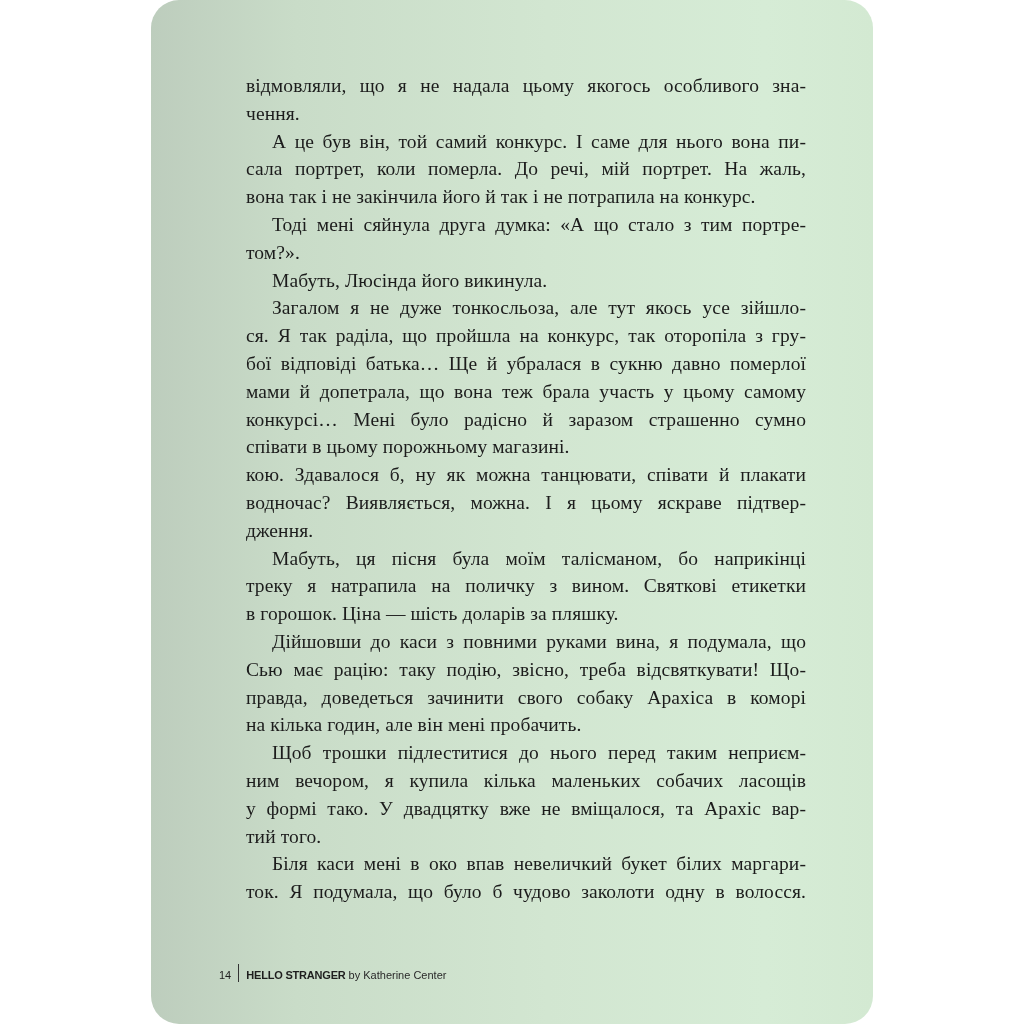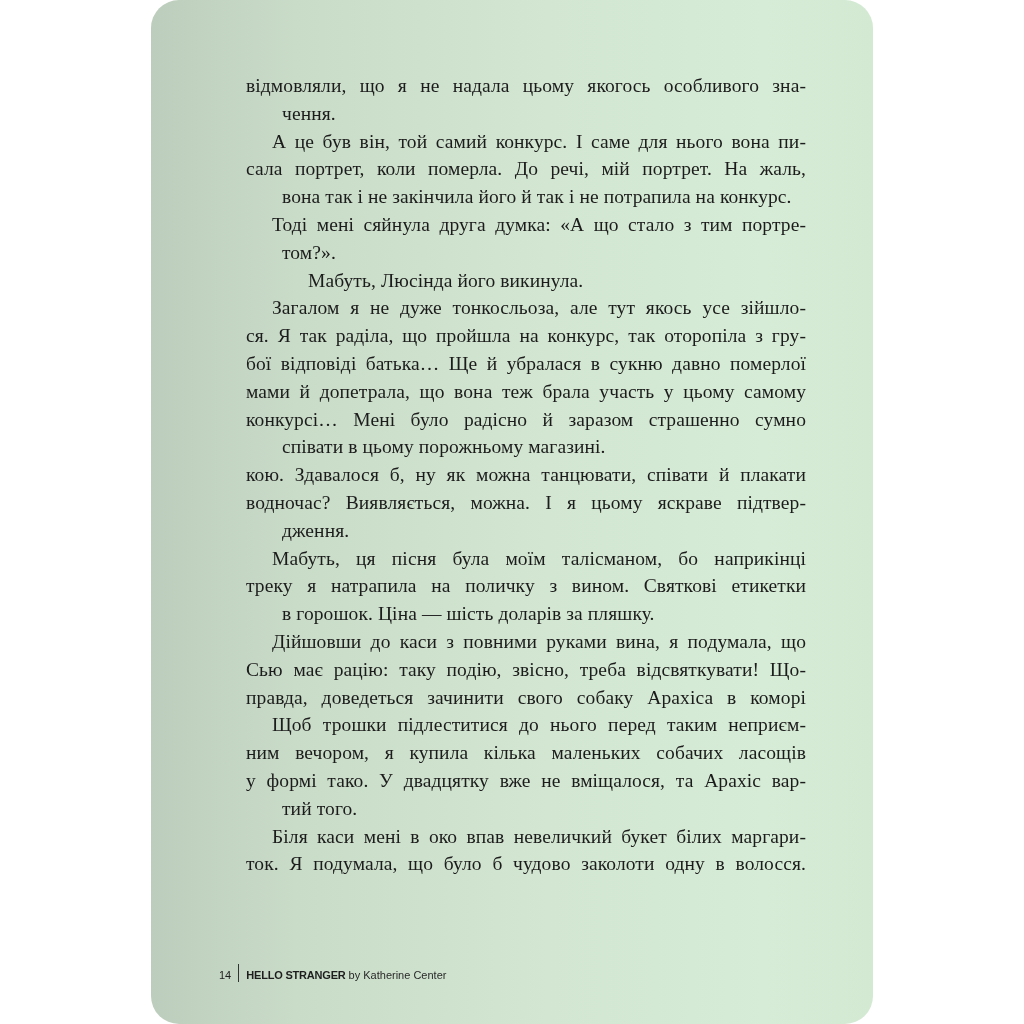--- a/index.html
+++ b/index.html
@@ -15,21 +15,21 @@
   .text-block {
     position: absolute; left: 95px; top: 72px; width: 560px;
     font-family: "Liberation Serif", "DejaVu Serif", serif;
     font-size: 19.5px; color: #1c1c1c;
   }
   .line {
     height: 27.8px; line-height: 27.8px; white-space: nowrap;
     text-align: justify; text-align-last: justify;
     letter-spacing: 0.1px;
   }
-  .line.last { text-align-last: left; margin-left: 36px; }
+  .line.last { text-align-last: left; }
   .line.indent { padding-left: 26px; }
   .it { }
   .footer {
     position: absolute; left: 68px; top: 964px;
     font-family: "Liberation Sans", "DejaVu Sans", sans-serif;
     font-size: 11px; color: #1e1e1e; white-space: nowrap;
   }
   .footer .sep { display: inline-block; width: 1px; height: 18px; background: #333; margin: 0 7px; vertical-align: -3px; }
   .footer .title { font-weight: bold; letter-spacing: -0.2px; }
   .footer .by { color: #2a2a2a; }
@@ -55,20 +55,21 @@
     <div class="line last">співати в цьому порожньому магазині.</div>
     <div class="line">кою. Здавалося б, ну як можна танцювати, співати й плакати</div>
     <div class="line"><span class="it">водночас</span><span>? Виявляється, можна. І я цьому яскраве підтвер-</span></div>
     <div class="line last">дження.</div>
     <div class="line indent">Мабуть, ця пісня була моїм талісманом, бо наприкінці</div>
     <div class="line">треку я натрапила на поличку з вином. Святкові етикетки</div>
     <div class="line last">в горошок. Ціна — шість доларів за пляшку.</div>
     <div class="line indent">Дійшовши до каси з повними руками вина, я подумала, що</div>
     <div class="line">Сью має рацію: таку подію, звісно, треба відсвяткувати! Що-</div>
     <div class="line">правда, доведеться зачинити свого собаку Арахіса в коморі</div>
+    <div class="line last">на кілька годин, але він мені пробачить.</div>
     <div class="line indent">Щоб трошки підлеститися до нього перед таким неприєм-</div>
     <div class="line">ним вечором, я купила кілька маленьких собачих ласощів</div>
     <div class="line">у формі тако. У двадцятку вже не вміщалося, та Арахіс вар-</div>
     <div class="line last">тий того.</div>
     <div class="line indent">Біля каси мені в око впав невеличкий букет білих маргари-</div>
     <div class="line">ток. Я подумала, що було б чудово заколоти одну в волосся.</div>
   </div>
 
   <div class="footer">
     <span>14</span><span class="sep"></span><span class="title">HELLO STRANGER</span>

